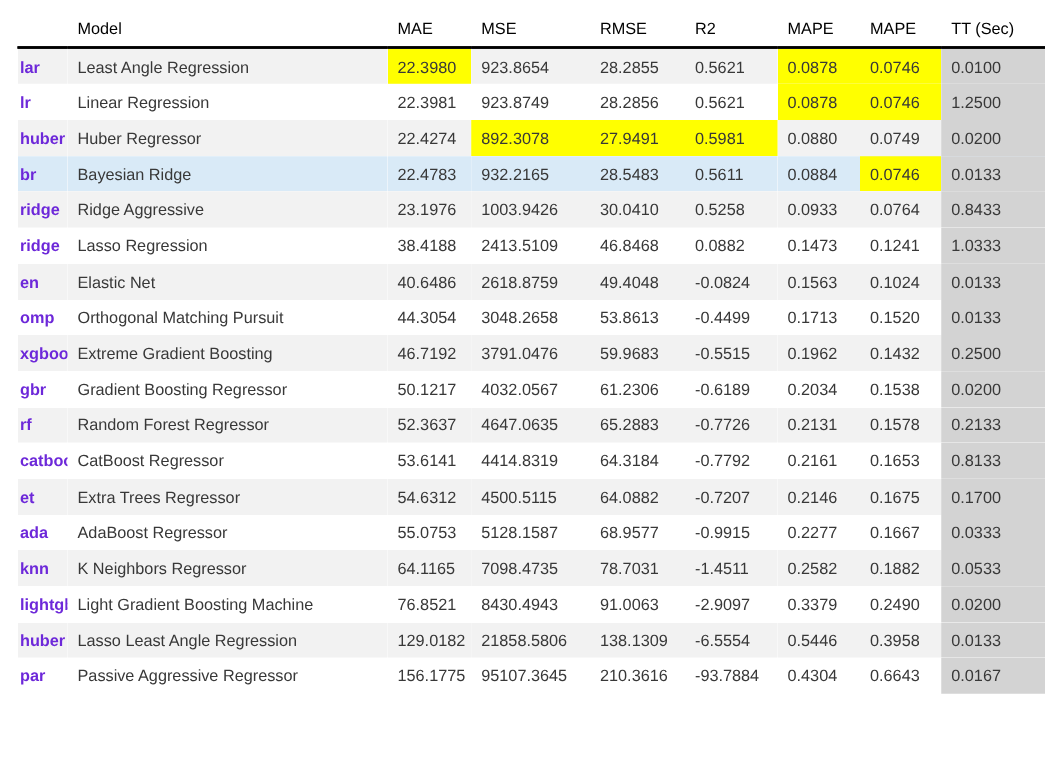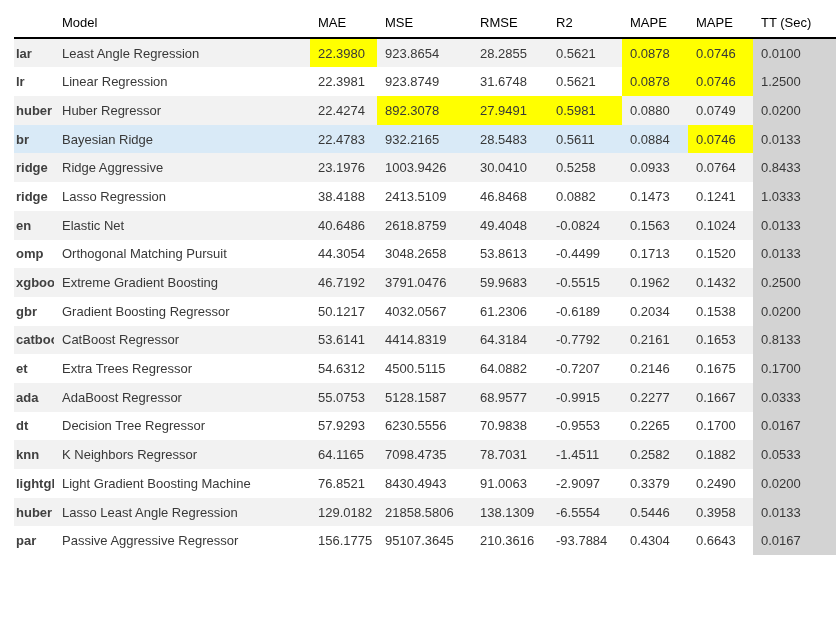--- a/index.html
+++ b/index.html
@@ -25,21 +25,21 @@
     vertical-align:middle;text-align:left;
     white-space:nowrap;overflow:hidden;
     font-weight:normal;
   }
   thead th{
     font-weight:bold;color:#000;height:33px;
     border-bottom:2px solid var(--headerline);
     background:#fff;
   }
   tbody th.idx{
-    font-weight:bold;color:#404040;padding-left:2px;margin-left:37px;
+    font-weight:bold;color:#6d28d9;padding-left:2px;margin-left:37px;
   }
   tbody tr:nth-child(odd){background:var(--stripe);}
   tbody tr:nth-child(even){background:#ffffff;}
   tbody tr.selected{background:var(--selected);}
   tbody td.best{background:var(--best);}
   tbody td.tt{background:var(--ttbg);}
 </style>
 </head>
 <body>
 
@@ -81,21 +81,21 @@
           <td>0.5621</td>
           <td class="best">0.0878</td>
           <td class="best">0.0746</td>
           <td class="tt">0.0100</td>
         </tr>
         <tr>
           <th class="idx">lr</th>
           <td>Linear Regression</td>
           <td>22.3981</td>
           <td>923.8749</td>
-          <td>31.6748</td>
+          <td>28.2856</td>
           <td>0.5621</td>
           <td class="best">0.0878</td>
           <td class="best">0.0746</td>
           <td class="tt">1.2500</td>
         </tr>
         <tr>
           <th class="idx">huber</th>
           <td>Huber Regressor</td>
           <td>22.4274</td>
           <td class="best">892.3078</td>
@@ -176,20 +176,31 @@
           <td>Gradient Boosting Regressor</td>
           <td>50.1217</td>
           <td>4032.0567</td>
           <td>61.2306</td>
           <td>-0.6189</td>
           <td>0.2034</td>
           <td>0.1538</td>
           <td class="tt">0.0200</td>
         </tr>
         <tr>
+          <th class="idx">rf</th>
+          <td>Random Forest Regressor</td>
+          <td>52.3637</td>
+          <td>4647.0635</td>
+          <td>65.2883</td>
+          <td>-0.7726</td>
+          <td>0.2131</td>
+          <td>0.1578</td>
+          <td class="tt">0.2133</td>
+        </tr>
+        <tr>
           <th class="idx">catboost</th>
           <td>CatBoost Regressor</td>
           <td>53.6141</td>
           <td>4414.8319</td>
           <td>64.3184</td>
           <td>-0.7792</td>
           <td>0.2161</td>
           <td>0.1653</td>
           <td class="tt">0.8133</td>
         </tr>
@@ -209,31 +220,20 @@
           <td>AdaBoost Regressor</td>
           <td>55.0753</td>
           <td>5128.1587</td>
           <td>68.9577</td>
           <td>-0.9915</td>
           <td>0.2277</td>
           <td>0.1667</td>
           <td class="tt">0.0333</td>
         </tr>
         <tr>
-          <th class="idx">dt</th>
-          <td>Decision Tree Regressor</td>
-          <td>57.9293</td>
-          <td>6230.5556</td>
-          <td>70.9838</td>
-          <td>-0.9553</td>
-          <td>0.2265</td>
-          <td>0.1700</td>
-          <td class="tt">0.0167</td>
-        </tr>
-        <tr>
           <th class="idx">knn</th>
           <td>K Neighbors Regressor</td>
           <td>64.1165</td>
           <td>7098.4735</td>
           <td>78.7031</td>
           <td>-1.4511</td>
           <td>0.2582</td>
           <td>0.1882</td>
           <td class="tt">0.0533</td>
         </tr>

